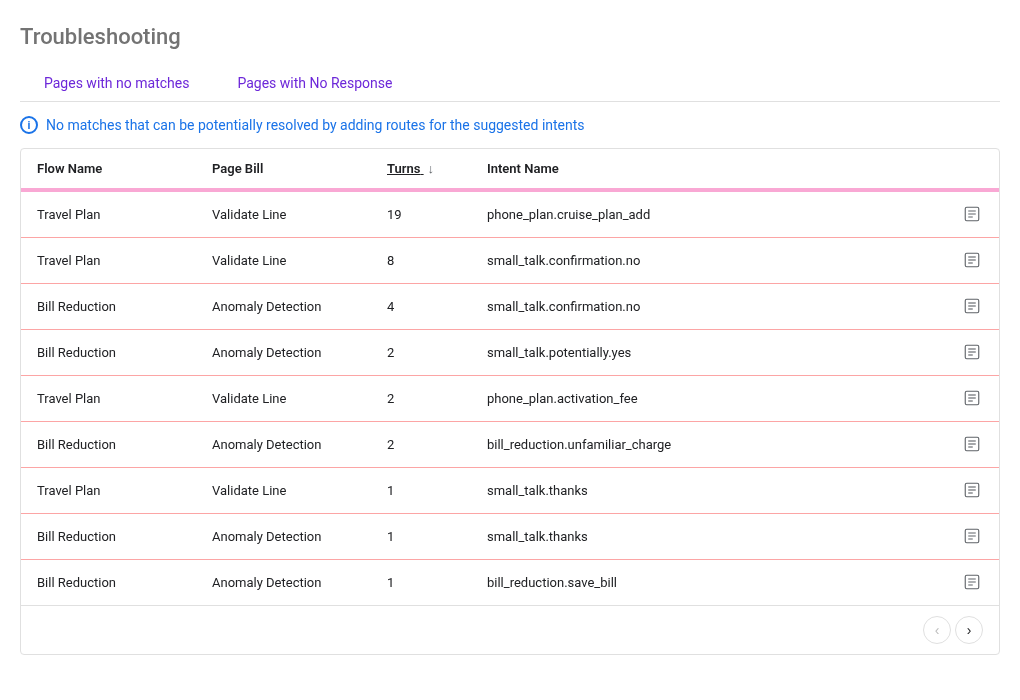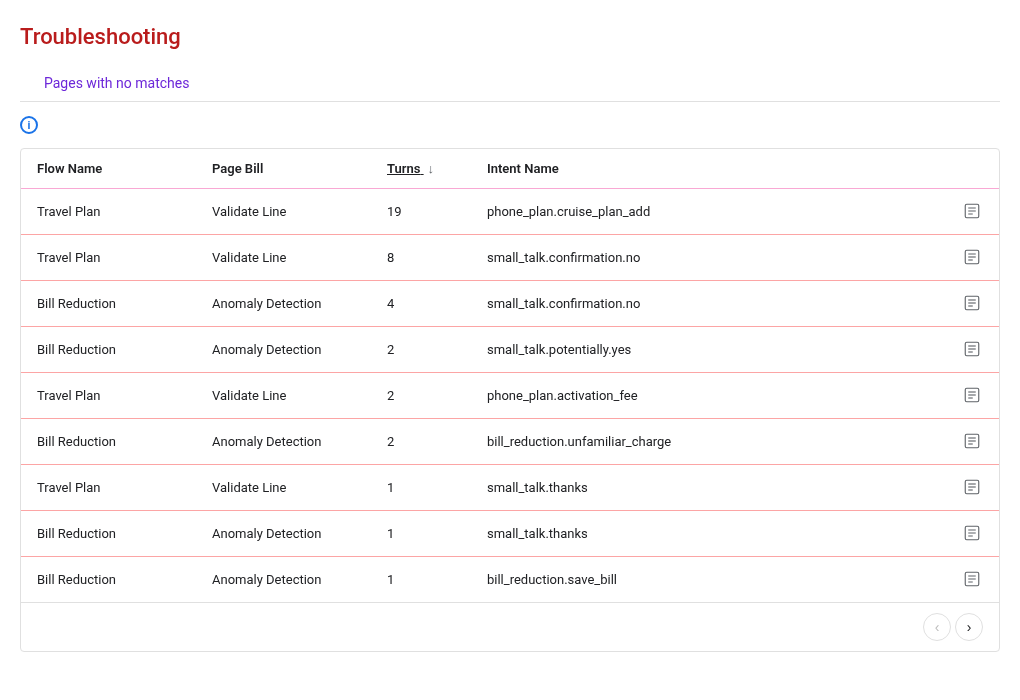--- a/index.html
+++ b/index.html
@@ -11,21 +11,21 @@
       width: 1020px;
       height: 700px;
       overflow: hidden;
     }
     .page-container {
       padding: 24px 20px 10px 20px;
     }
     .page-title {
       font-size: 22px;
       font-weight: 500;
-      color: #b91c1c;
+      color: #737373;
       margin-bottom: 16px;
     }
     .tabs {
       display: flex;
       border-bottom: 1px solid #e0e0e0;
       margin-bottom: 0;
     }
     .tab {
       padding: 10px 24px;
       font-size: 14px;
@@ -92,21 +92,21 @@
       font-size: 14px;
       color: #202124;
       flex: 1;
       background: transparent;
     }
     table {
       width: 100%;
       border-collapse: collapse;
     }
     thead tr {
-      border-bottom: 1px solid #f9a8d4;
+      border-bottom: 4px solid #f9a8d4;
     }
     th {
       padding: 12px 16px;
       text-align: left;
       font-weight: 600;
       font-size: 13px;
       color: #202124;
       white-space: nowrap;
     }
     th.turns-col {
@@ -175,24 +175,26 @@
   </style>
 </head>
 <body>
 
 <div class="page-container">
 
   <div class="page-title">Troubleshooting</div>
 
   <div class="tabs">
     <div class="tab">Pages with no matches</div>
+    <div class="tab">Pages with No Response</div>
   </div>
 
   <div class="info-banner">
     <span class="info-icon">i</span>
+    <span>No matches that can be potentially resolved by adding routes for the suggested intents</span>
   </div>
 
   <div class="table-container">
 
     <table>
       <thead>
         <tr>
           <th class="flow-col">
             <span>Flow Name</span>
           </th>

